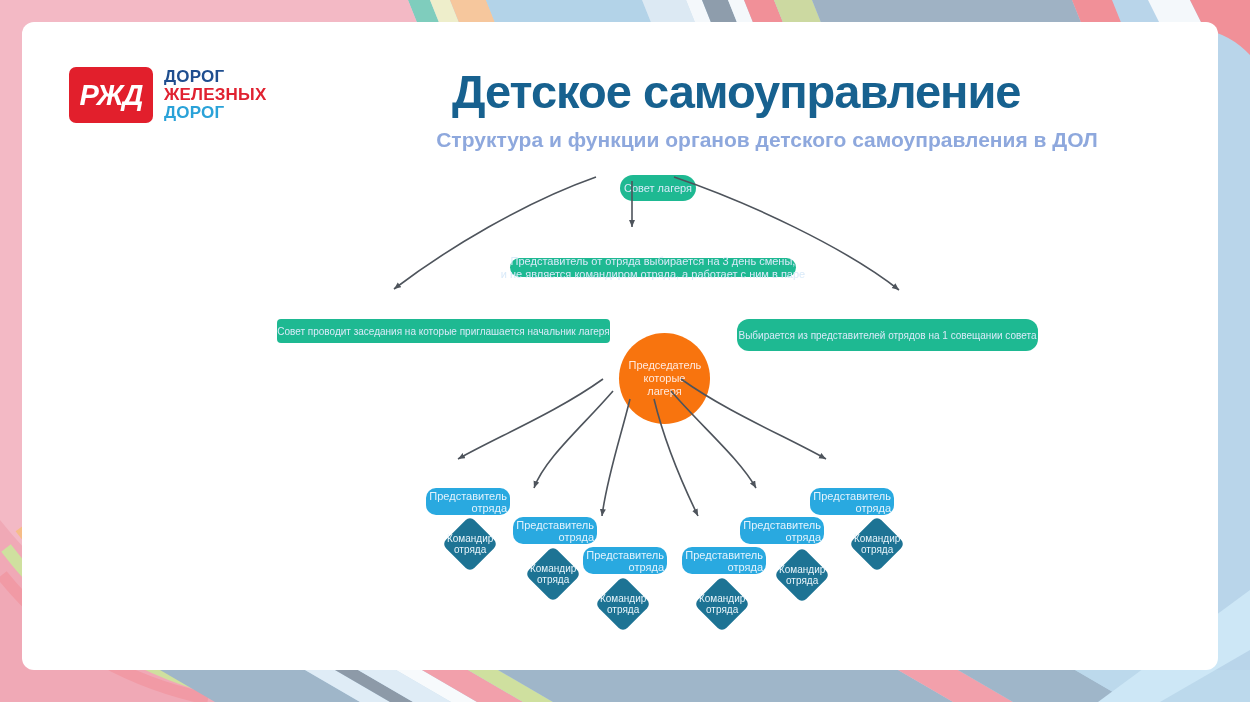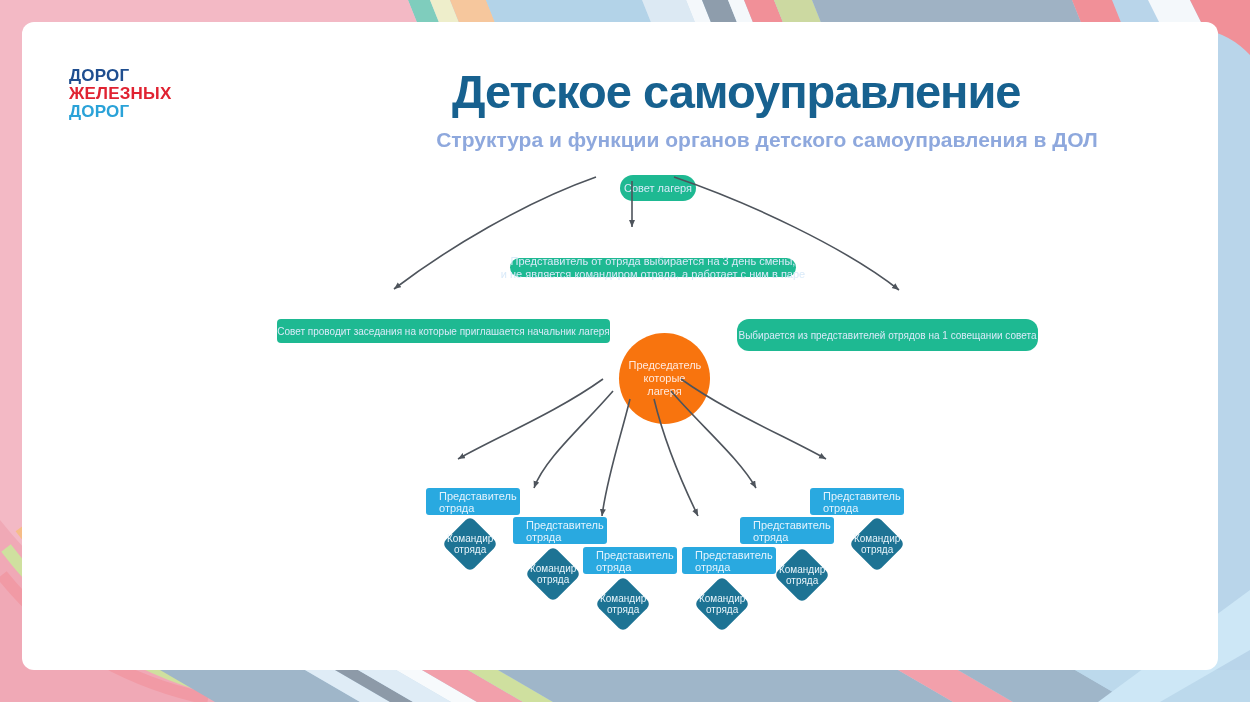--- a/index.html
+++ b/index.html
@@ -30,23 +30,23 @@
   .root-box{left:598px;top:153px;width:76px;height:26px;border-radius:13px;font-size:11px;}
   .note-center{left:488px;top:236px;width:286px;height:19px;border-radius:10px;
                font-size:11px;line-height:12.5px;white-space:nowrap;}
   .note-left{left:255px;top:297px;width:333px;height:24px;border-radius:4px;
              font-size:10px;white-space:nowrap;}
   .note-right{left:715px;top:297px;width:301px;height:32px;border-radius:12px;
               font-size:10px;white-space:nowrap;}
   .chairman{left:597px;top:311px;width:91px;height:91px;border-radius:50%;
             background:#f8740e;color:#ffe9de;font-size:11px;line-height:13px;}
   .chairman span{width:72px;}
-  .rep{position:absolute;width:84px;height:27px;background:#29a9e0;border-radius:3px;
+  .rep{position:absolute;width:84px;height:27px;background:#29a9e0;border-radius:10px;
        color:#e3f3fd;font-size:11px;line-height:12px;display:flex;align-items:center;
-       justify-content:center;text-align:left;padding-left:10px;}
+       justify-content:center;text-align:right;}
   .rep span{width:78px;}
   .cmd{position:absolute;width:40px;height:40px;background:#1d7394;border-radius:6px;
        transform:rotate(45deg);display:flex;align-items:center;justify-content:center;}
   .cmd span{transform:rotate(-45deg);width:58px;color:#e8f4fa;font-size:10px;
             line-height:11px;text-align:center;}
 </style>
 </head>
 <body>
 
 <div class="stage">
@@ -87,20 +87,23 @@
     <path d="M898,670 H958 L1013,702 H953 Z" fill="#f2a0ab"></path>
     <path d="M958,670 H1075 L1130,702 H1013 Z" fill="#9fb6c9"></path>
     <path d="M1075,670 H1250 V702 H1130 Z" fill="#bcd9ec"></path>
 
     <path d="M1250,590 L1250,650 L1160,702 L1098,702 Z" fill="#cde7f6"></path>
   </svg>
 
   <div class="card">
 
     <div class="logo">
+      <div class="logo-mark">
+        <span>РЖД</span>
+      </div>
       <div class="logo-lines">
         <div class="l1">ДОРОГ</div>
         <div class="l2">ЖЕЛЕЗНЫХ</div>
         <div class="l3">ДОРОГ</div>
       </div>
     </div>
 
     <div class="title">Детское самоуправление</div>
     <div class="subtitle">Структура и функции органов детского самоуправления в ДОЛ</div>
 

